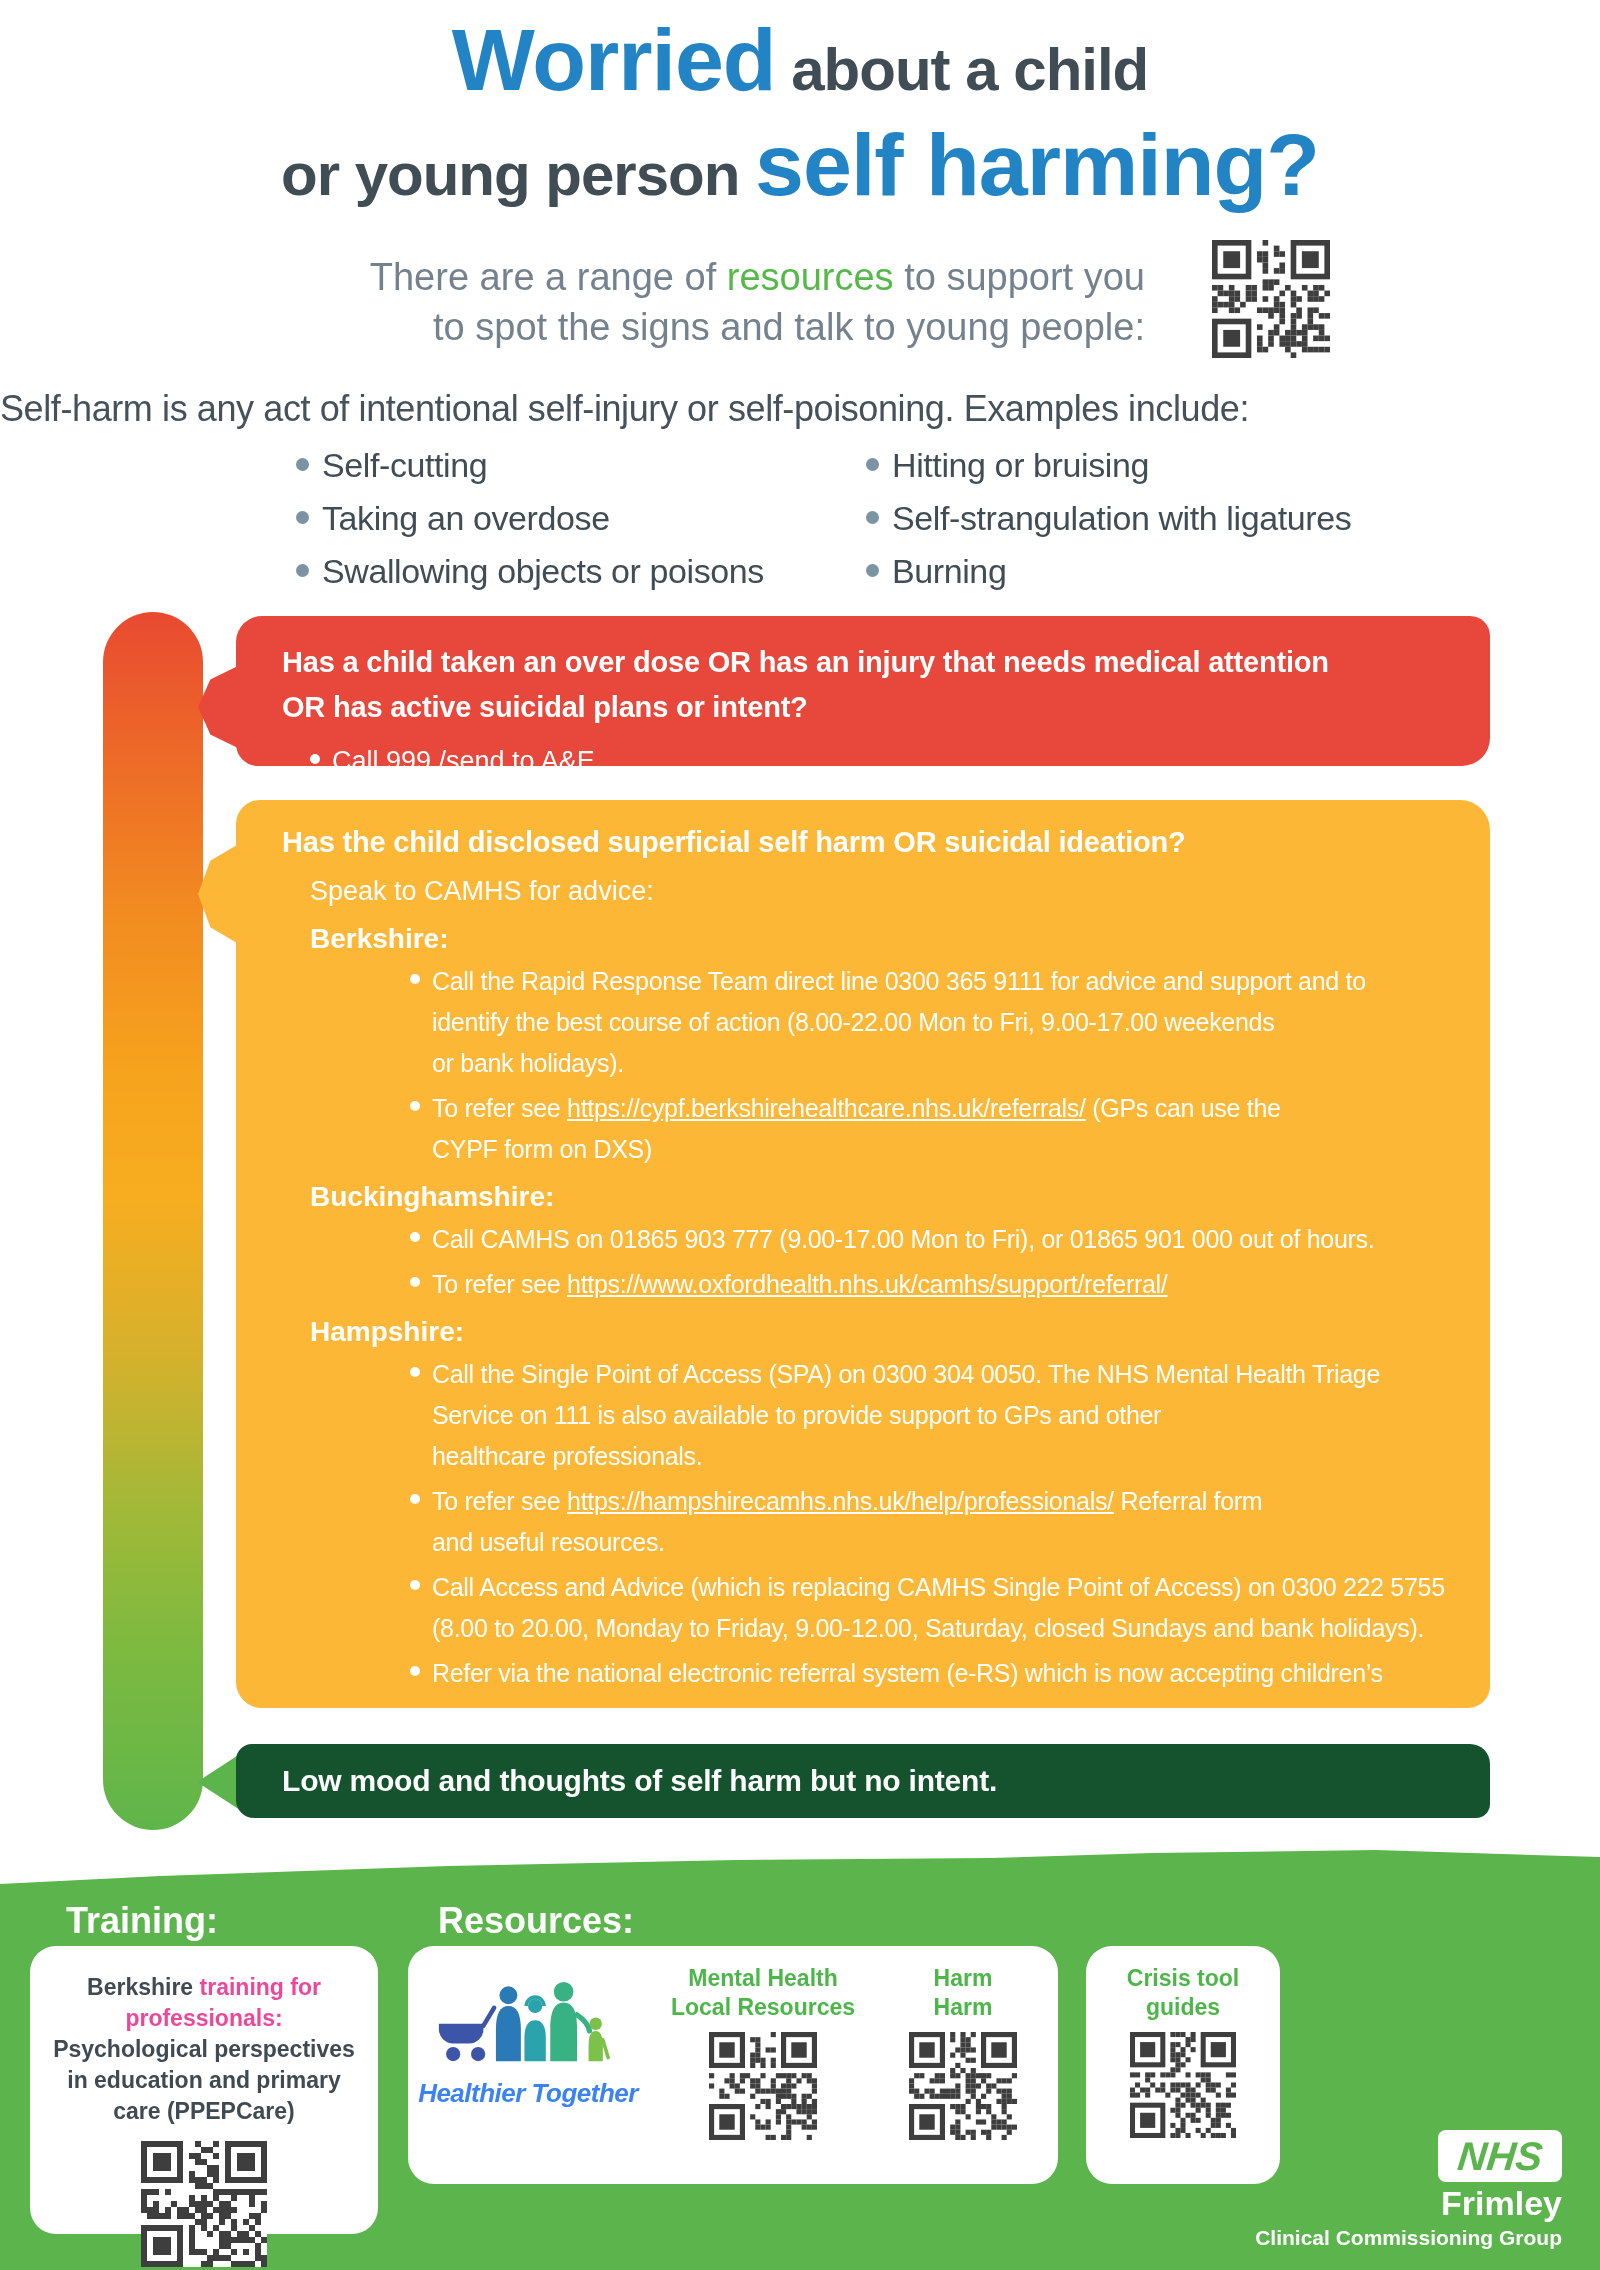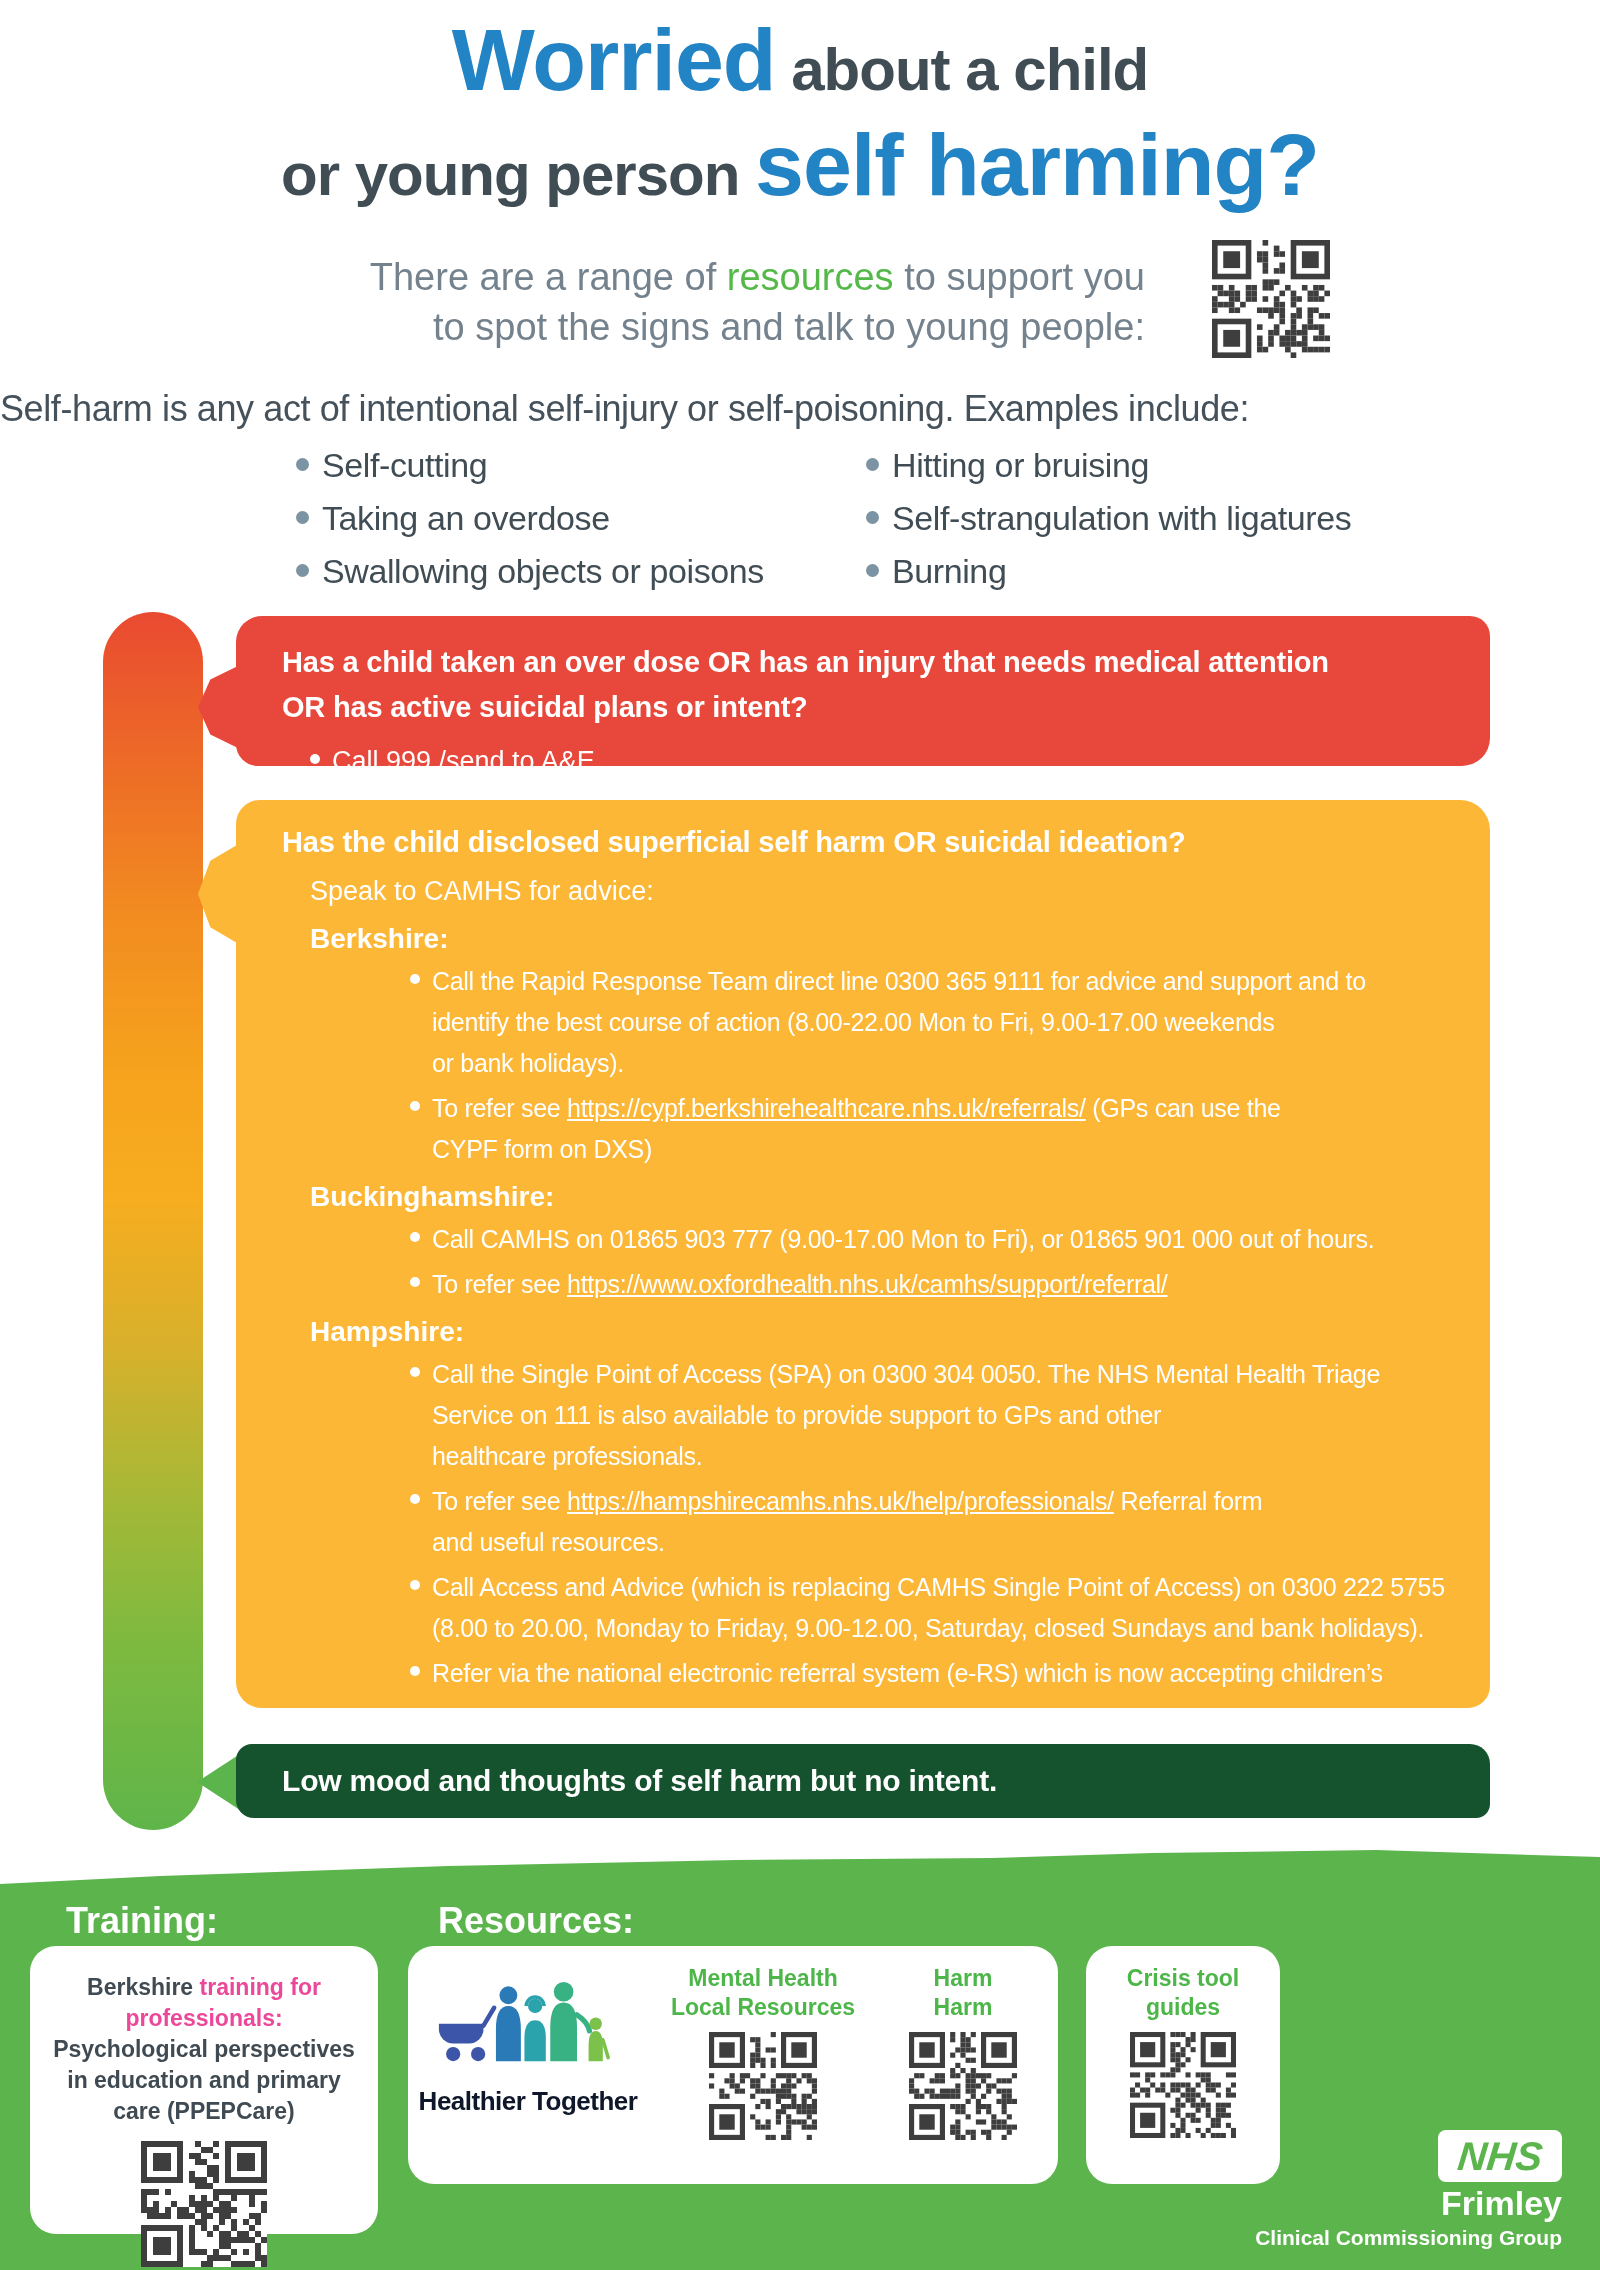--- a/index.html
+++ b/index.html
@@ -66,21 +66,21 @@
     clip-path:polygon(0 34px,10% 26px,28% 16px,46% 10px,62% 8px,72% 3px,86% 0,100% 7px,100% 420px,0 420px);}
   .f-label{color:#fff;font-size:36px;font-weight:bold;}
   .card{background:#fff;border-radius:26px;box-sizing:border-box;}
   .train-card{left:30px;top:1946px;width:348px;height:288px;padding:26px 18px 0;text-align:center;}
   .train-card .txt{font-size:23px;line-height:31px;font-weight:bold;color:#3F4A52;}
   .train-card .ghl{color:#ec4899;}
   .train-qr{width:126px;height:126px;margin:14px auto 0;}
   .res-card{left:408px;top:1946px;width:650px;height:238px;display:flex;align-items:flex-start;}
   .col{text-align:center;}
   .col-logo{width:240px;padding-top:30px;}
-  .ht-text{font-size:26px;font-weight:bold;color:#0f172a;letter-spacing:-0.5px;margin-top:14px;}
+  .ht-text{font-size:26px;font-weight:bold;color:#3b82f6;letter-spacing:-0.5px;margin-top:6px;font-style:italic;}
   .g-label{color:#4CB648;font-size:23px;line-height:29px;font-weight:bold;padding-top:18px;}
   .col-mh{width:230px;}
   .col-sh{width:170px;}
   .small-qr{width:108px;height:108px;margin:10px auto 0;}
   .crisis-card{left:1086px;top:1946px;width:194px;height:238px;text-align:center;}
   .nhs-box{left:1438px;top:2130px;width:124px;height:52px;background:#fff;border-radius:8px;
            display:flex;align-items:center;justify-content:center;}
   .nhs-word{color:#5CB54C;font-size:40px;font-weight:bold;font-style:italic;transform:skewX(-6deg);letter-spacing:0px;line-height:1;}
   .frimley{right:38px;top:2184px;color:#fff;font-size:34px;font-weight:bold;text-align:right;}
   .ccg{right:38px;top:2226px;color:#fff;font-size:21px;font-weight:bold;text-align:right;}

